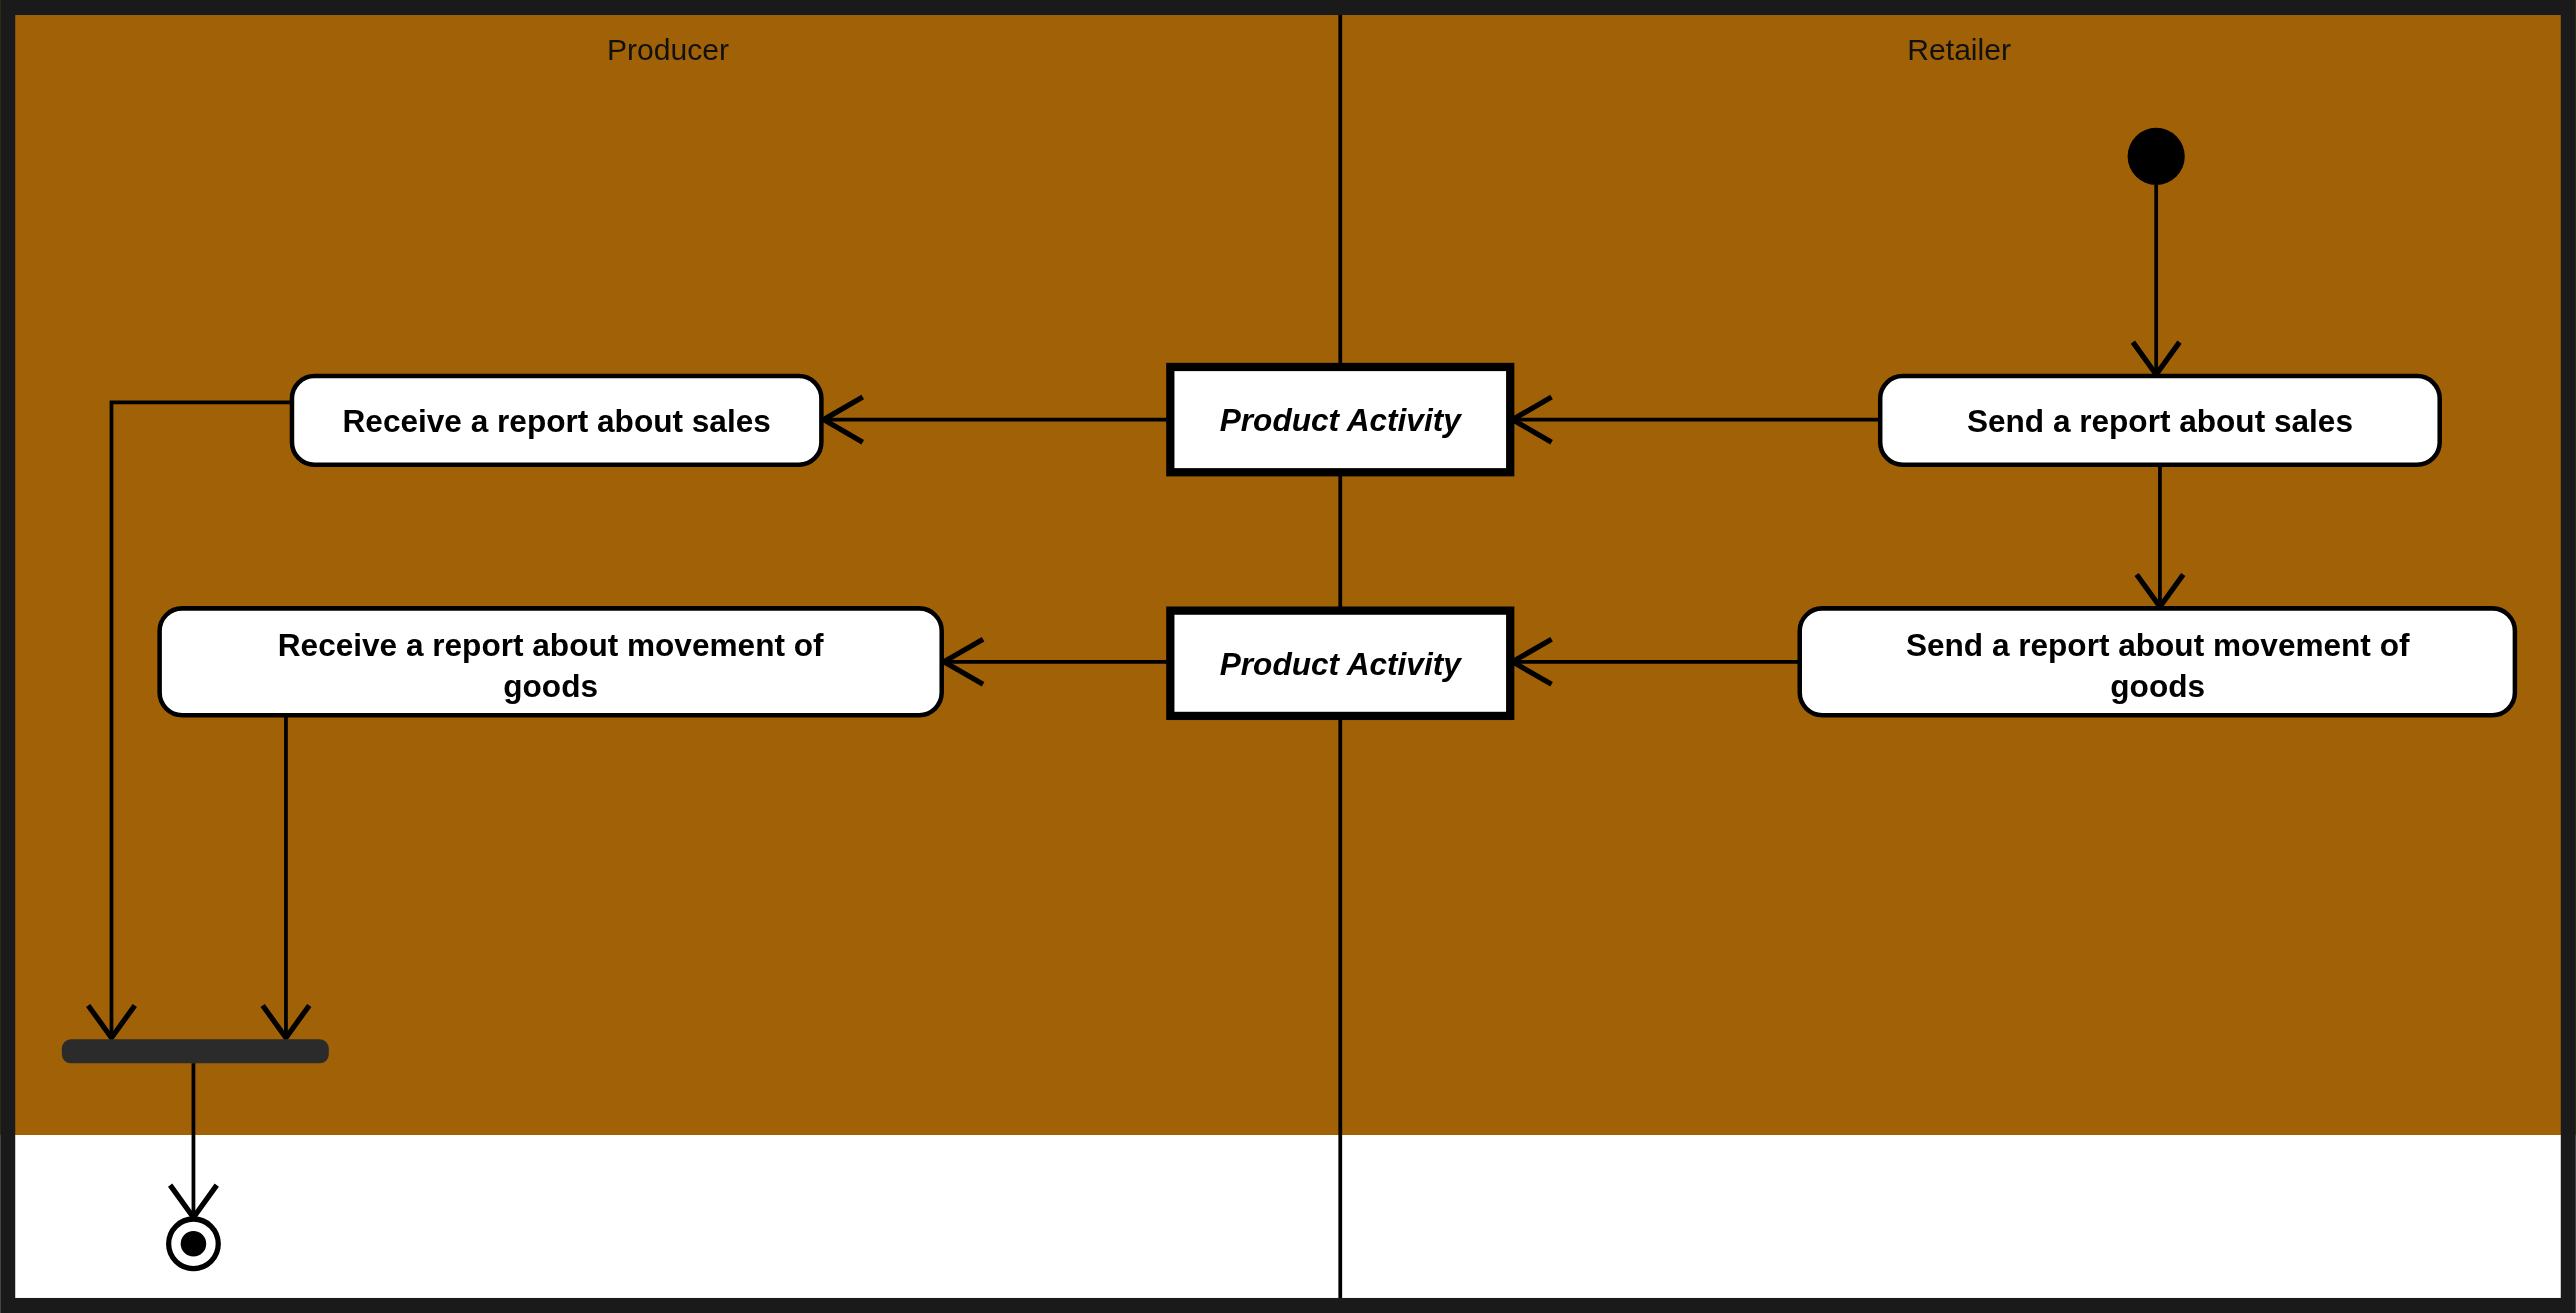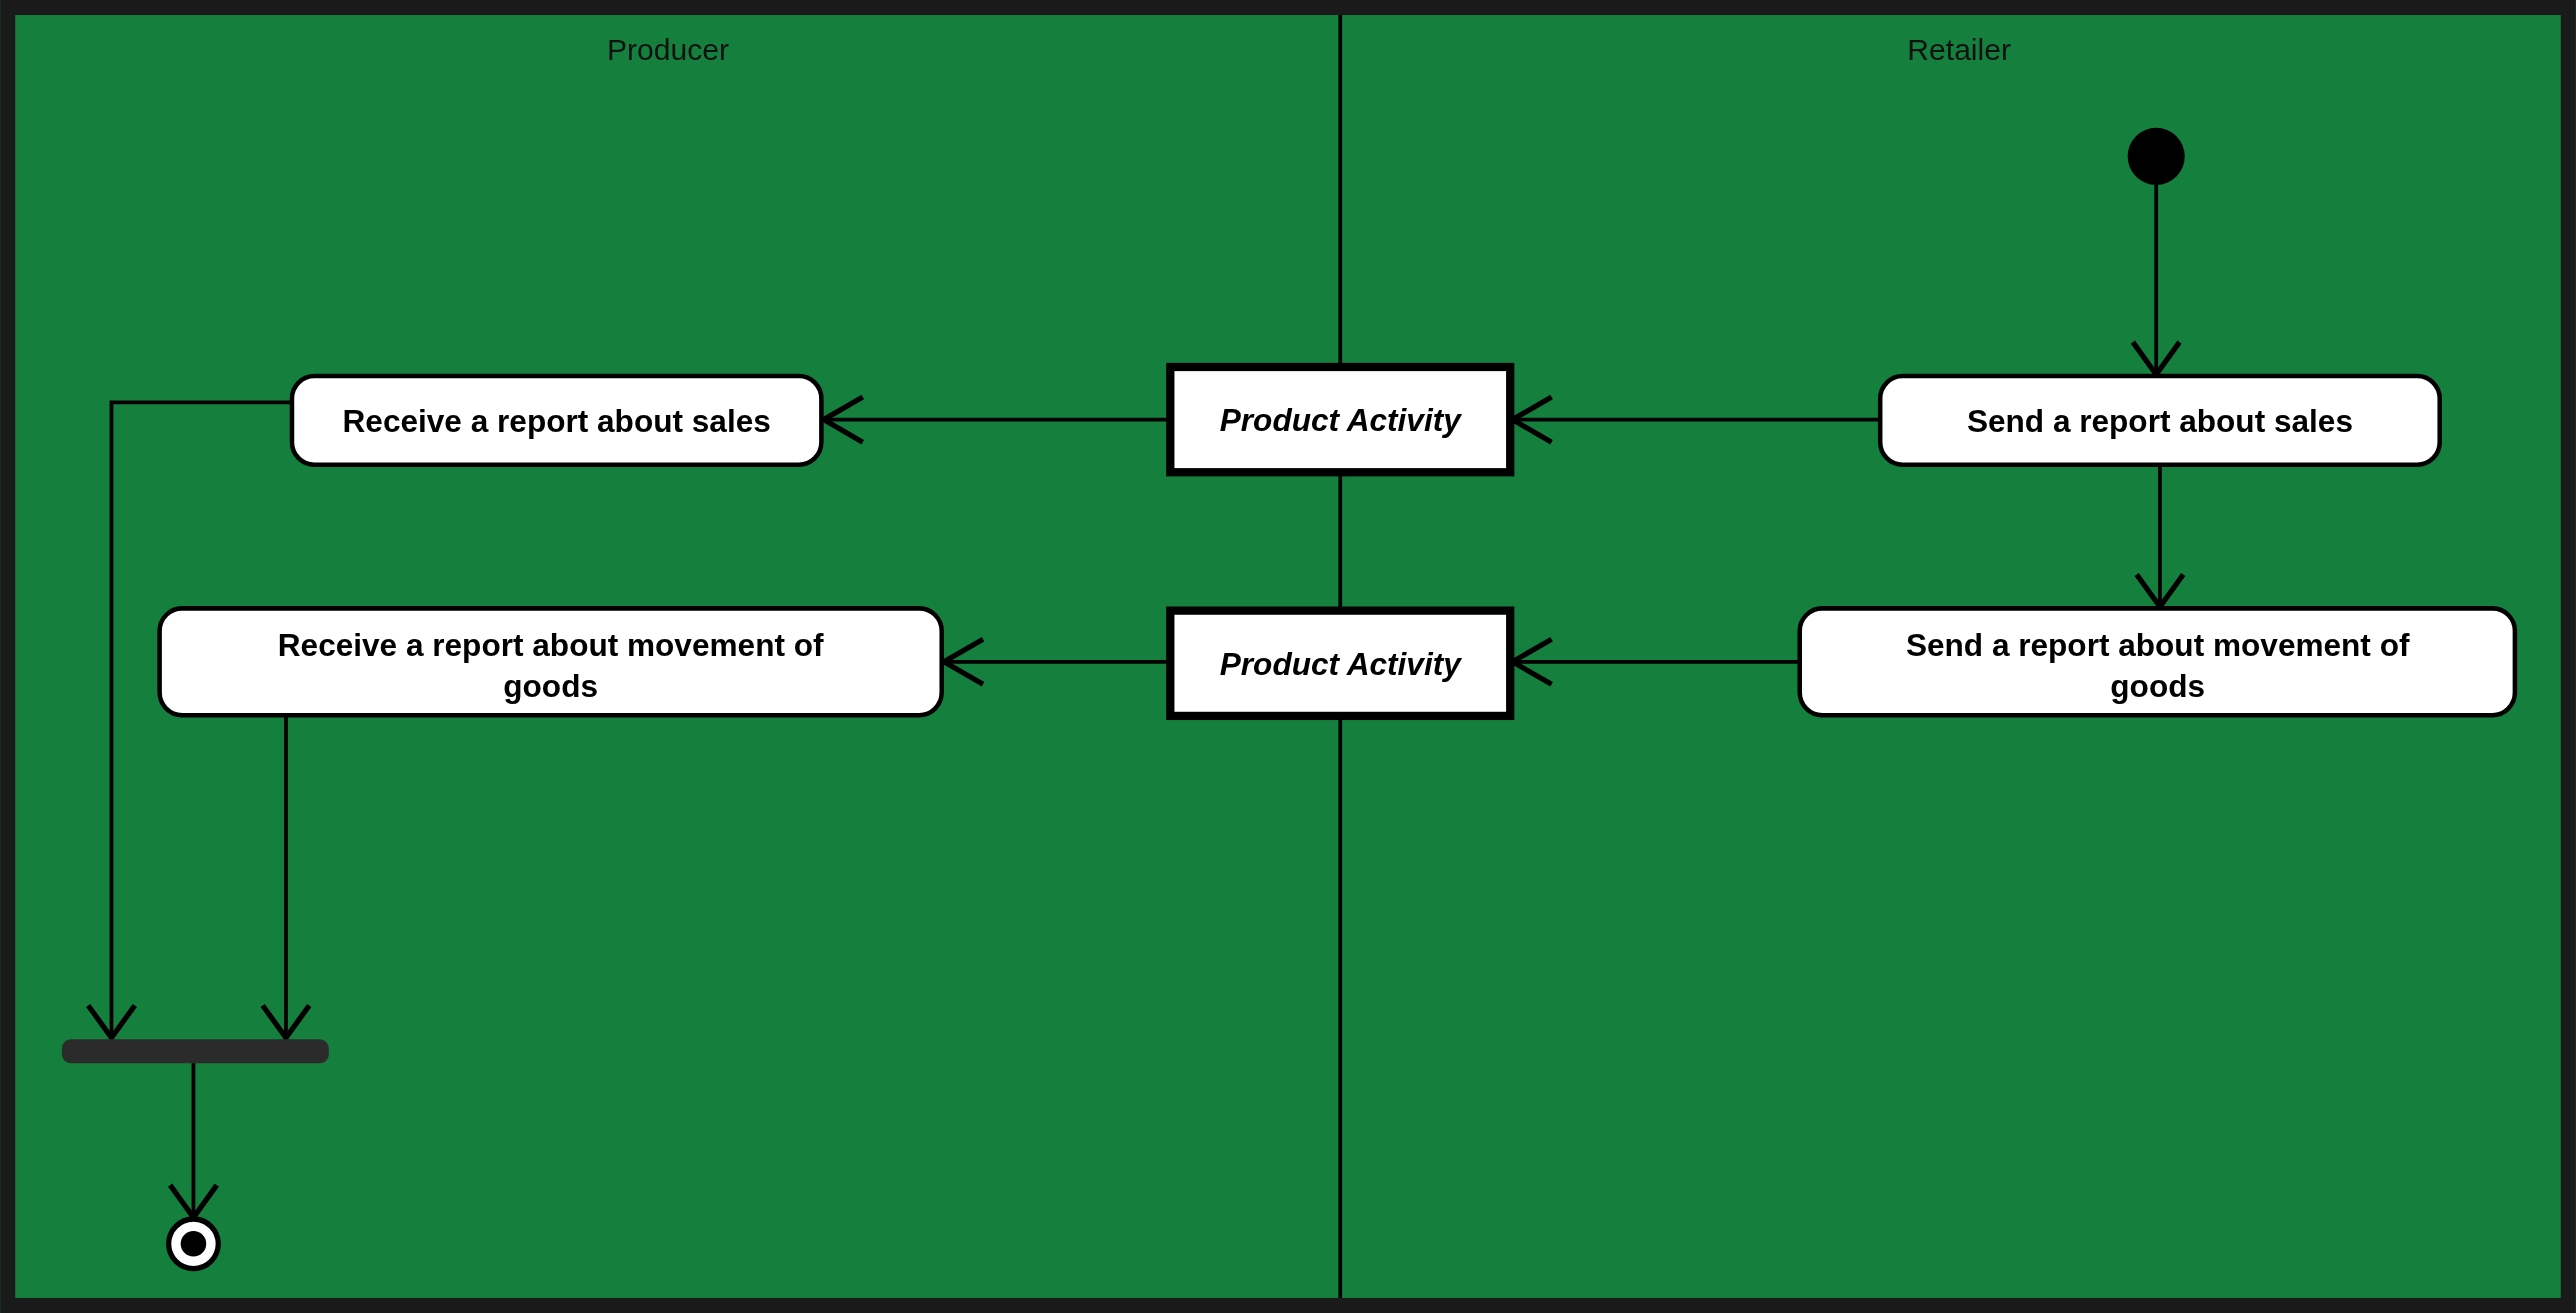--- a/index.html
+++ b/index.html
@@ -9,22 +9,22 @@
   }
   body {
     width: 2576px;
     height: 1313px;
     font-family: "Liberation Sans", sans-serif;
     overflow: hidden;
   }
   #diagram-root {
     position: relative;
     width: 2576px;
-    height: 1313px;
-    background: #15803d;
+    height: 1135px;
+    background: #a16207;
   }
   svg.canvas {
     display: block;
     width: 2576px;
     height: 1313px;
   }
   .lane-title {
     font-family: "Liberation Sans", sans-serif;
     font-size: 40px;
     font-weight: normal;

